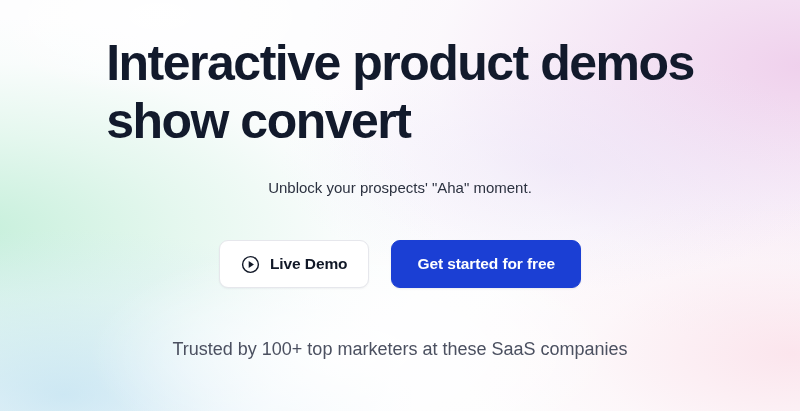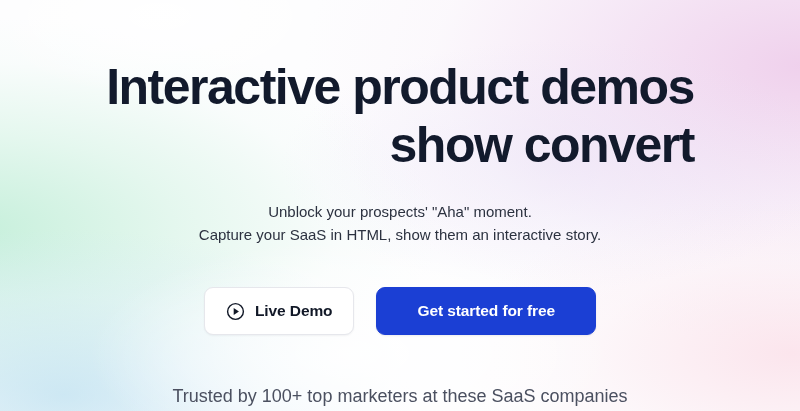--- a/index.html
+++ b/index.html
@@ -59,27 +59,27 @@
     z-index: 2;
     width: 800px;
     height: 411px;
     display: flex;
     flex-direction: column;
     align-items: center;
   }
 
   #headline {
     margin: 0;
-    padding-top: 58px;
+    padding-top: 34px;
     font-size: 50px;
     line-height: 58px;
     font-weight: 800;
     letter-spacing: -1.5px;
     color: #121a2c;
-    text-align: right;
+    text-align: left;
     max-width: 640px;
   }
   #headline .hl-line {
     display: block;
     white-space: nowrap;
   }
 
   #subtitle {
     margin: 0;
     padding-top: 26px;
@@ -131,21 +131,21 @@
     display: block;
   }
   #btn-live-demo .btn-label {
     line-height: 1;
   }
 
   #btn-get-started {
     background: #1b3fd4;
     border: 1px solid #1b3fd4;
     color: #ffffff;
-    padding: 0 40px;
+    padding: 0 25px;
     box-shadow: 0 1px 2px rgba(20, 24, 40, 0.08);
   }
 
   #trustline {
     margin: 0;
     padding-top: 53px;
     font-size: 18px;
     line-height: 17px;
     font-weight: 400;
     color: #4b5060;
@@ -166,21 +166,20 @@
 
   <div id="content">
 
     <h1 id="headline">
       <span class="hl-line">Interactive product demos</span>
       <span class="hl-line">show convert</span>
     </h1>
 
     <p id="subtitle">
       <span class="sub-line">Unblock your prospects' "Aha" moment.</span>
-      <span class="sub-line">Capture your SaaS in HTML, show them an interactive story.</span>
     </p>
 
     <div id="cta-row">
 
       <button class="btn" id="btn-live-demo">
         <span class="play-icon">
           <svg viewBox="0 0 20 20" width="19" height="19" aria-hidden="true">
             <circle cx="10" cy="10" r="8.3" fill="none" stroke="#111827" stroke-width="1.5"></circle>
             <path d="M8.1 6.4 L13.6 10 L8.1 13.6 Z" fill="#111827"></path>
           </svg>

